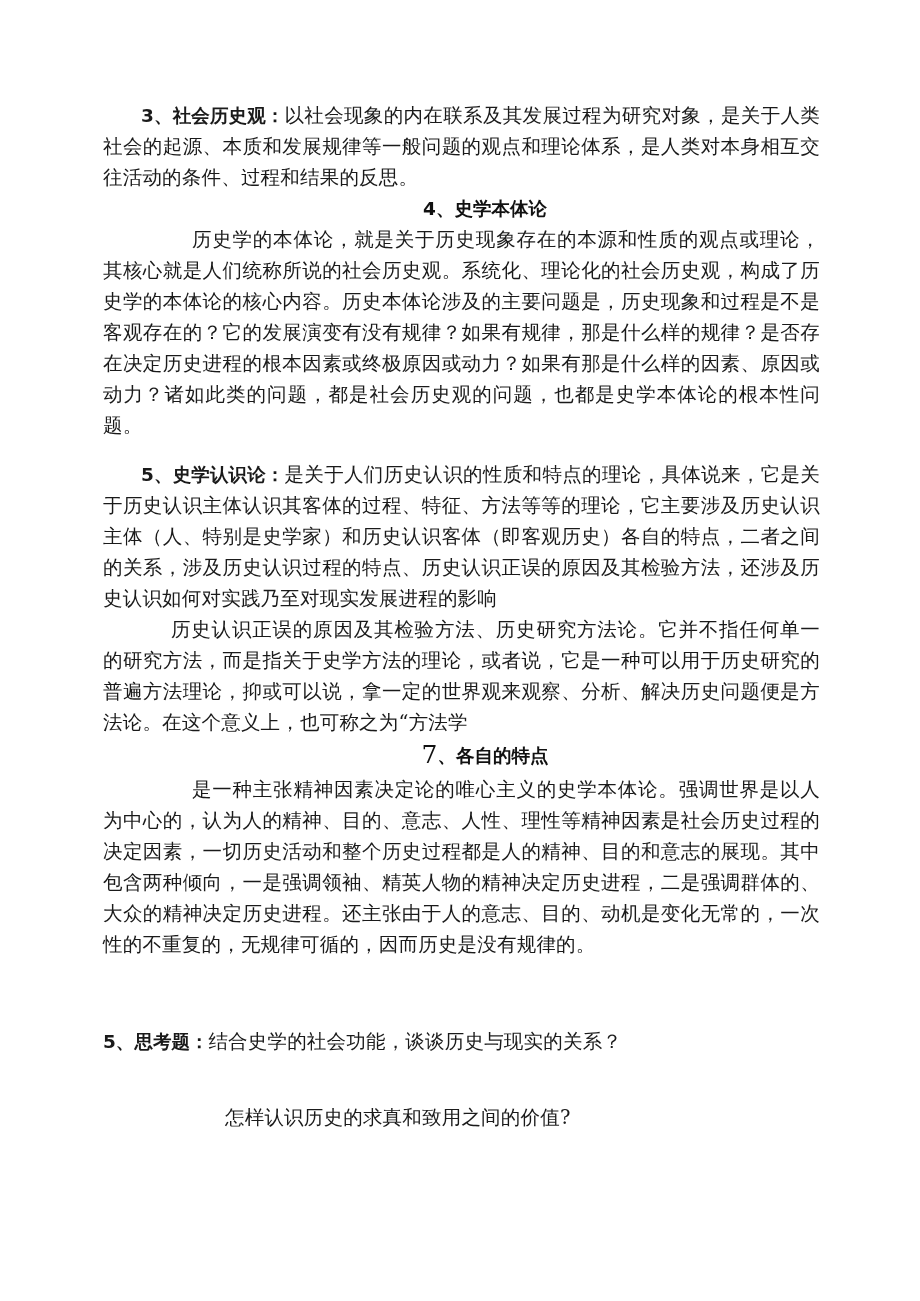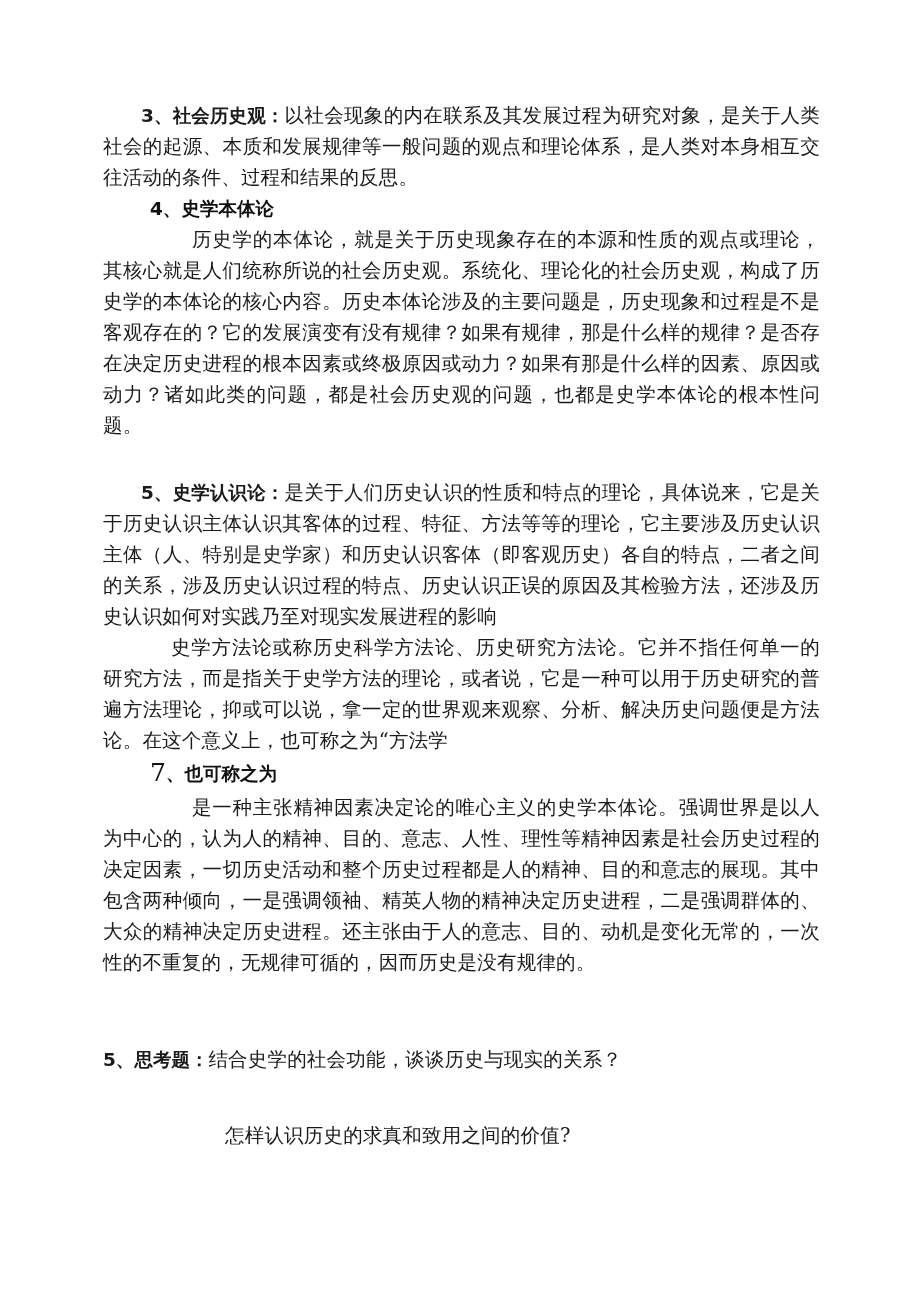--- a/index.html
+++ b/index.html
@@ -43,41 +43,42 @@
   
   .ind-2   { text-indent: 38px; }   
   .ind-2b  { text-indent: 47px; }   
   .ind-4   { text-indent: 89px; }   
   .ind-3   { text-indent: 68px; }   
   .ind-0   { text-indent: 0; }
 
   
   .gap-sm  { margin-top: 17px; }
   .gap-md  { margin-top: 22px; }
-  .gap-lg  { margin-top: 36px; }
+  .gap-lg  { margin-top: 18px; }
   .gap-xl  { margin-top: 66px; }
   .gap-xxl { margin-top: 45px; }
 
   
   .term {
     font-family: "DejaVu Sans", "Liberation Sans", sans-serif;
     font-weight: bold;
     font-size: 18.5px;
     letter-spacing: 0;
   }
 
   
   .heading {
     font-family: "DejaVu Sans", "Liberation Sans", sans-serif;
     font-weight: bold;
     font-size: 18.5px;
     line-height: 31px;
     margin: 0;
     letter-spacing: 0;
     color: #111111;
+    text-align: center;
   }
 
   
   .big-num {
     font-family: "DejaVu Serif", "Liberation Serif", serif;
     font-weight: normal;
     font-size: 25px;
     line-height: 1;
     vertical-align: -1px;
     letter-spacing: 0;
@@ -96,23 +97,23 @@
 <div class="page">
   <div class="doc-body">
 
     <p class="para ind-2"><span class="term">3、</span><span class="term">社会历史观：</span><span>以社会现象的内在联系及其发展过程为研究对象，是关于人类社会的起源、本质和发展规律等一般问题的观点和理论体系，是人类对本身相互交往活动的条件、过程和结果的反思。</span></p>
 
     <p class="heading ind-2b gap-md"><span>4、</span><span>史学本体论</span></p>
     <p class="para ind-4">历史学的本体论，就是关于历史现象存在的本源和性质的观点或理论，其核心就是人们统称所说的社会历史观。系统化、理论化的社会历史观，构成了历史学的本体论的核心内容。历史本体论涉及的主要问题是，历史现象和过程是不是客观存在的？它的发展演变有没有规律？如果有规律，那是什么样的规律？是否存在决定历史进程的根本因素或终极原因或动力？如果有那是什么样的因素、原因或动力？诸如此类的问题，都是社会历史观的问题，也都是史学本体论的根本性问题。</p>
 
     <p class="para ind-2 gap-lg"><span class="term">5、</span><span class="term">史学认识论：</span><span>是关于人们历史认识的性质和特点的理论，具体说来，它是关于历史认识主体认识其客体的过程、特征、方法等等的理论，它主要涉及历史认识主体（人、特别是史学家）和历史认识客体（即客观历史）各自的特点，二者之间的关系，涉及历史认识过程的特点、历史认识正误的原因及其检验方法，还涉及历史认识如何对实践乃至对现实发展进程的影响</span></p>
 
-    <p class="para ind-3">史学方法论或称历史科学方法论、历史研究方法论。它并不指任何单一的研究方法，而是指关于史学方法的理论，或者说，它是一种可以用于历史研究的普遍方法理论，抑或可以说，拿一定的世界观来观察、分析、解决历史问题便是方法论。在这个意义上，也可称之为“方法学</p>
+    <p class="para ind-3">历史认识正误的原因及其检验方法、历史研究方法论。它并不指任何单一的研究方法，而是指关于史学方法的理论，或者说，它是一种可以用于历史研究的普遍方法理论，抑或可以说，拿一定的世界观来观察、分析、解决历史问题便是方法论。在这个意义上，也可称之为“方法学</p>
 
-    <p class="heading heading-7 ind-2b gap-sm"><span class="big-num">7</span><span>、</span><span>也可称之为</span></p>
+    <p class="heading heading-7 ind-2b gap-sm"><span class="big-num">7</span><span>、</span><span>各自的特点</span></p>
     <p class="para ind-4">是一种主张精神因素决定论的唯心主义的史学本体论。强调世界是以人为中心的，认为人的精神、目的、意志、人性、理性等精神因素是社会历史过程的决定因素，一切历史活动和整个历史过程都是人的精神、目的和意志的展现。其中包含两种倾向，一是强调领袖、精英人物的精神决定历史进程，二是强调群体的、大众的精神决定历史进程。还主张由于人的意志、目的、动机是变化无常的，一次性的不重复的，无规律可循的，因而历史是没有规律的。</p>
 
     <p class="para ind-0 gap-xl"><span class="term">5、</span><span class="term">思考题：</span><span>结合史学的社会功能，谈谈历史与现实的关系？</span></p>
 
     <p class="para q-indent gap-xxl">怎样认识历史的求真和致用之间的价值?</p>
 
   </div>
 </div>
 
 </body></html>

